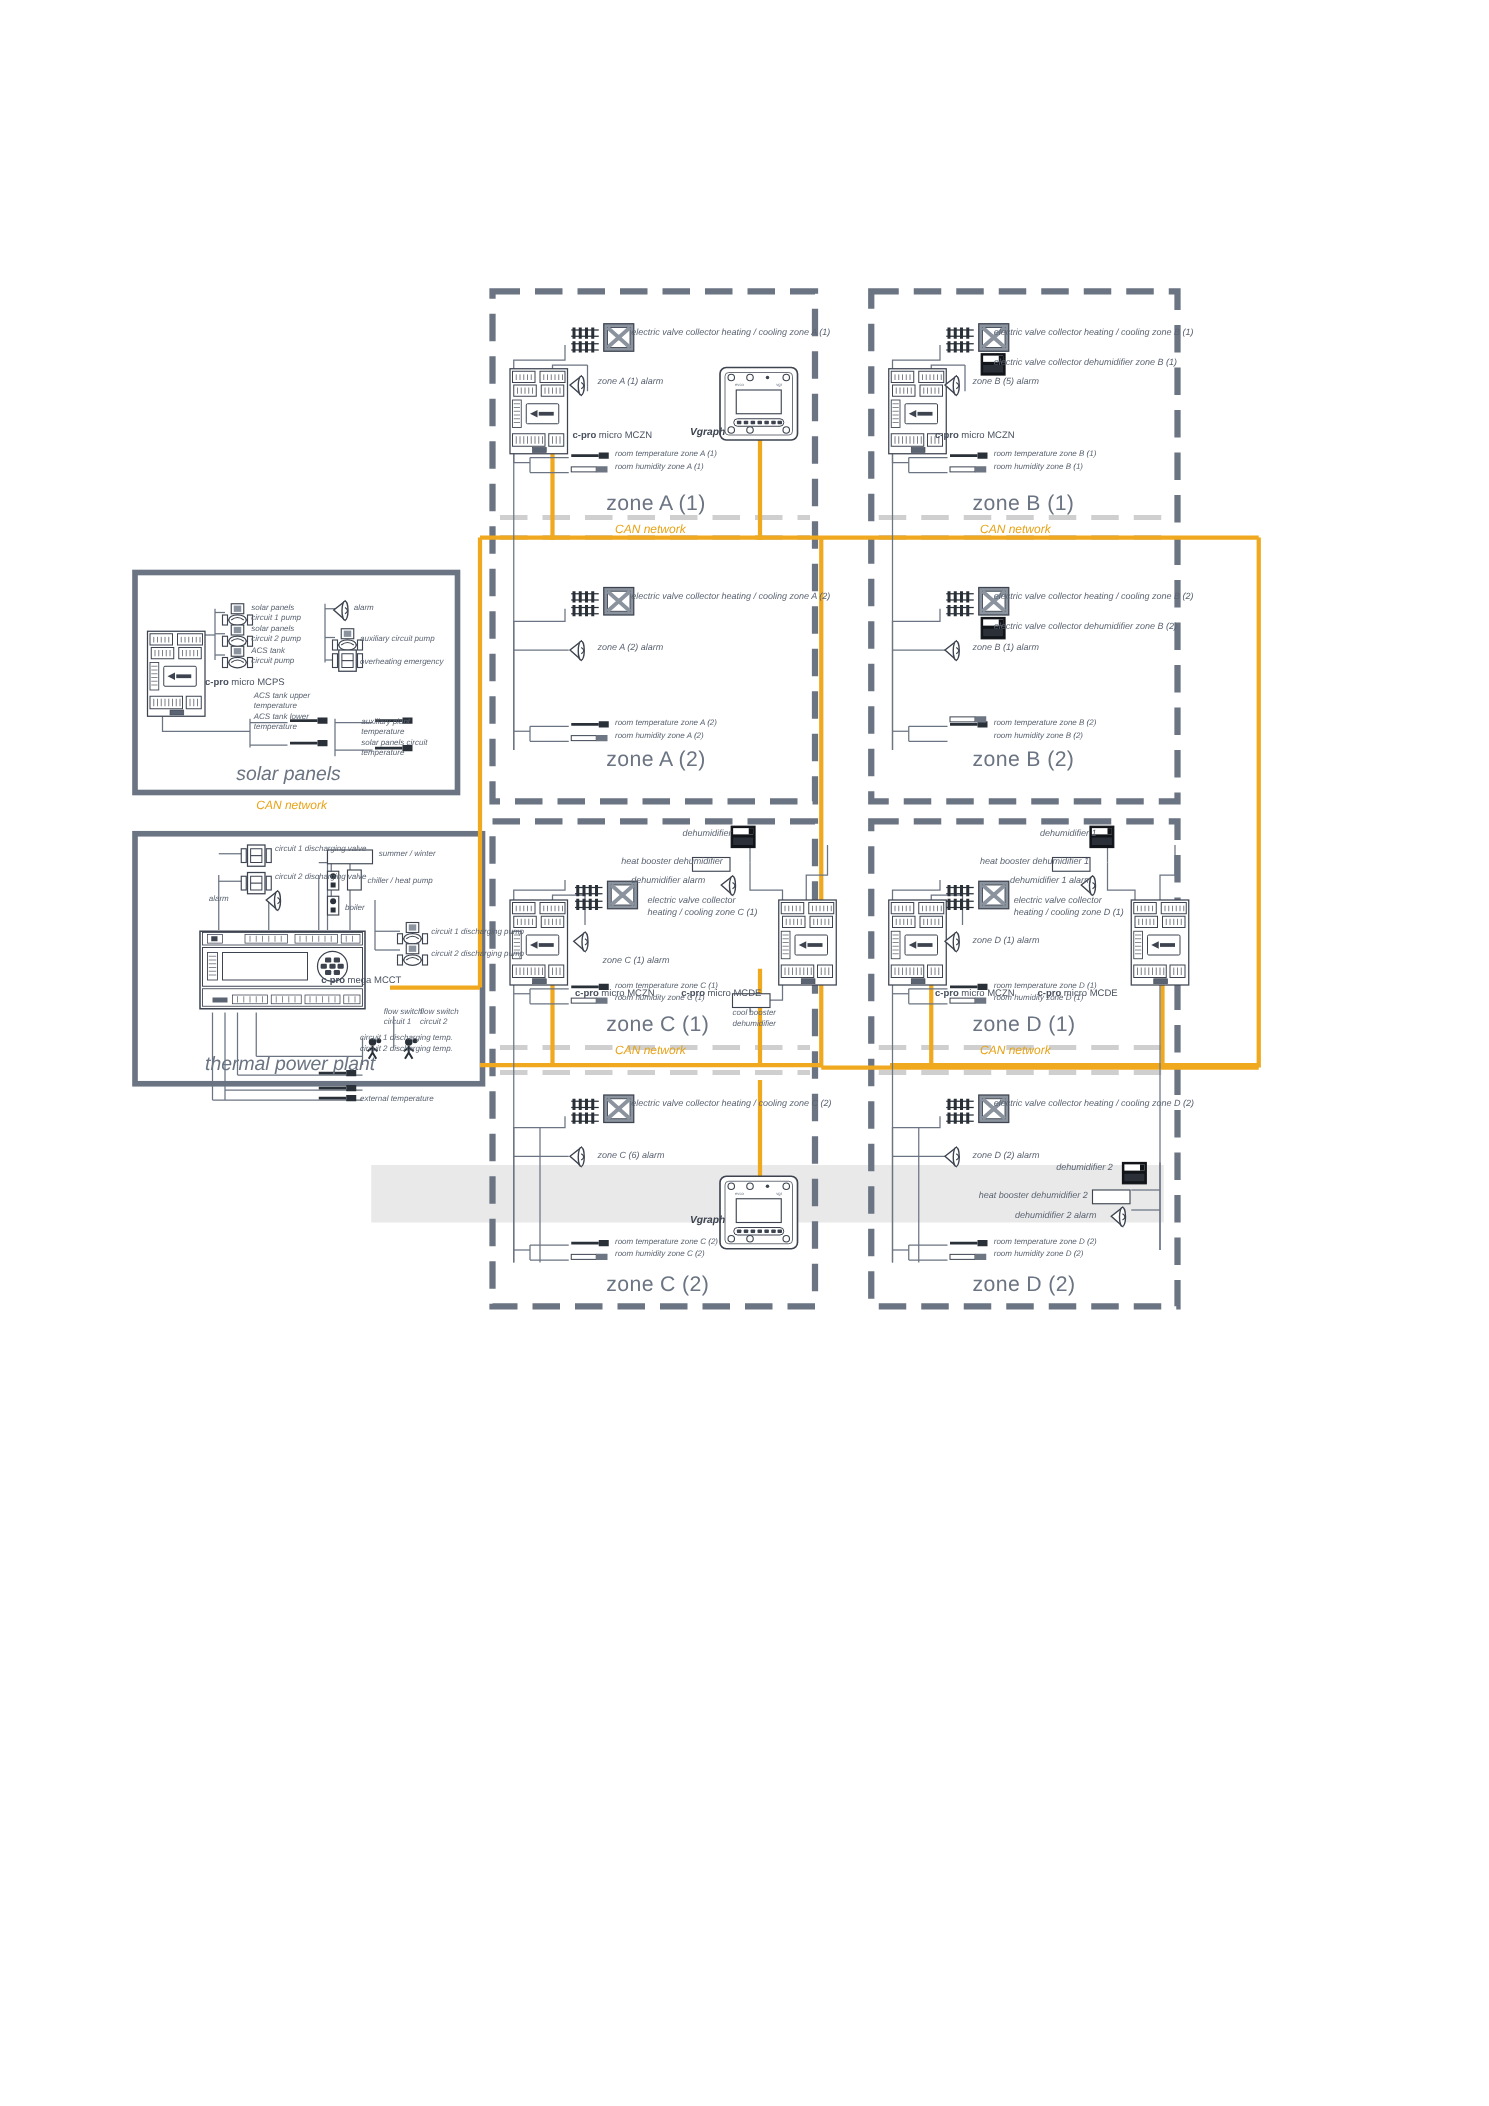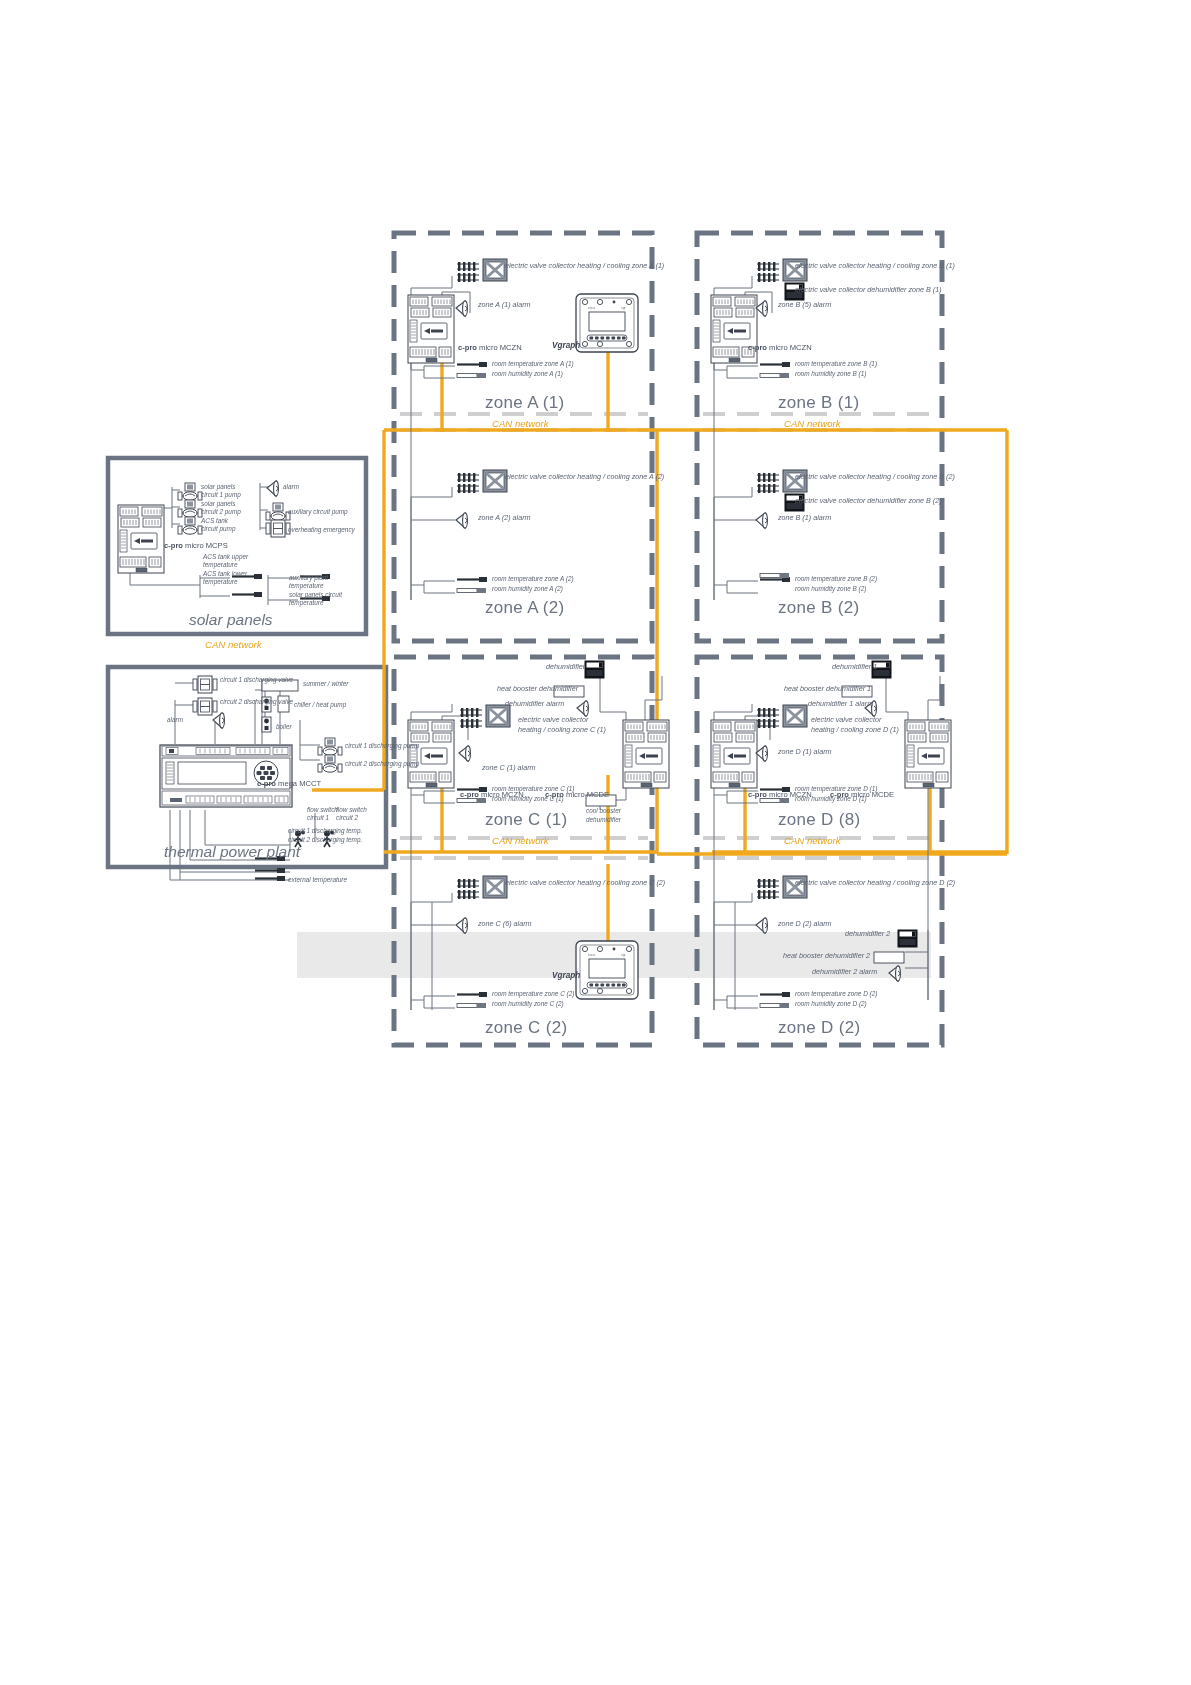--- a/index.html
+++ b/index.html
@@ -598,21 +598,21 @@
   <div class="lbl t7" style="left:811px;top:726px;">heating / cooling zone D (1)</div>
   <div class="lbl t7" style="left:778px;top:748px;">zone D (1) alarm</div>
   <div class="dev" style="left:748px;top:790px;">
     <b>c-pro</b><span> micro MCZN</span>
   </div>
   <div class="dev" style="left:830px;top:790px;">
     <b>c-pro</b><span> micro MCDE</span>
   </div>
   <div class="lbl t6" style="left:795px;top:785px;">room temperature zone D (1)</div>
   <div class="lbl t6" style="left:795px;top:795px;">room humidity zone D (1)</div>
-  <div class="zonetitle" style="left:778px;top:810px;">zone D (8)</div>
+  <div class="zonetitle" style="left:778px;top:810px;">zone D (1)</div>
   <div class="can" style="left:784px;top:835px;">CAN network</div>
 
   <div class="lbl t7" style="left:505px;top:879px;">electric valve collector heating / cooling zone C (2)</div>
   <div class="lbl t7" style="left:478px;top:920px;">zone C (6) alarm</div>
   <div class="vg" style="left:552px;top:971px;">Vgraph</div>
   <div class="lbl t6" style="left:492px;top:990px;">room temperature zone C (2)</div>
   <div class="lbl t6" style="left:492px;top:1000px;">room humidity zone C (2)</div>
   <div class="zonetitle" style="left:485px;top:1018px;">zone C (2)</div>
 
   <div class="lbl t7" style="left:795px;top:879px;">electric valve collector heating / cooling zone D (2)</div>

